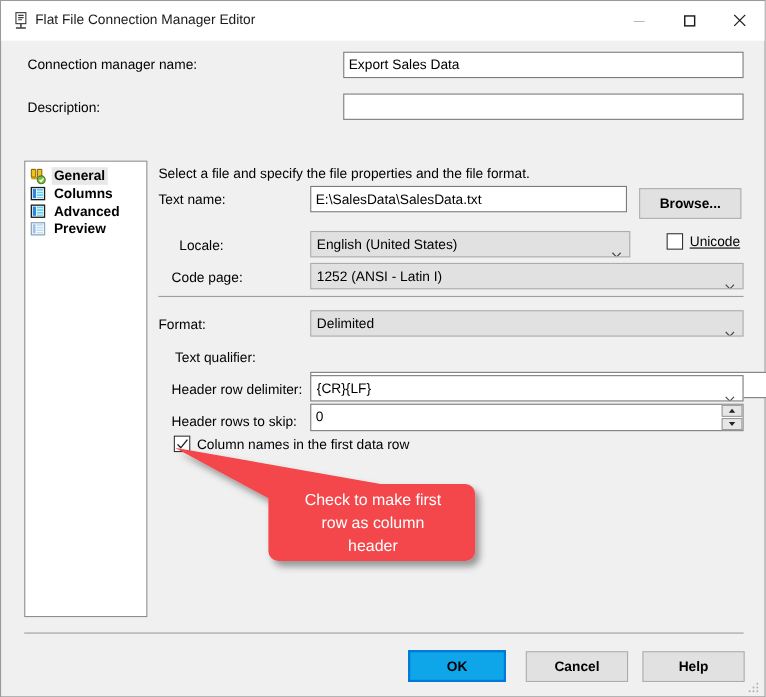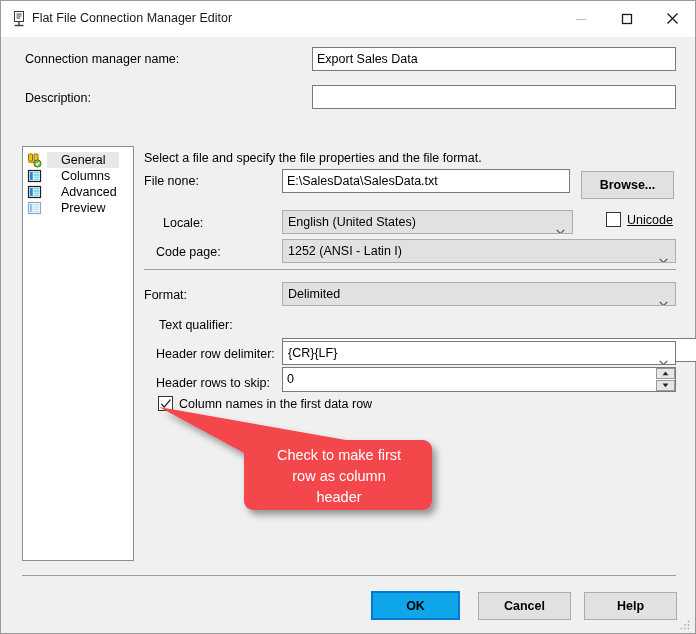--- a/index.html
+++ b/index.html
@@ -106,21 +106,22 @@
     margin: 0;
     padding-left: 24px;
     line-height: 16px;
     font-size: 12.5px;
     white-space: nowrap;
     cursor: default;
   }
   .page-item:first-child { margin-top: 5px; }
   .page-item .pl-label {
     display: inline-block;
-    padding: 0 14px;
+    padding: 0 2px;
+    font-weight: bold;
   }
   .page-item.selected .pl-label {
     background: #e8e8e8;
   }
   .pl-icon {
     position: absolute;
     left: 4px; top: 1px;
     width: 16px; height: 15px;
   }
 
@@ -373,21 +374,21 @@
           <rect x="6.2" y="7.6" width="6" height="1.5" fill="#bcdcf5"></rect>
           <rect x="6.2" y="10" width="6" height="1.2" fill="#bcdcf5"></rect>
         </svg>
       </span>
       <span class="pl-label">Preview</span>
     </div>
   </div>
 
   <span class="form-label" id="txt-intro">Select a file and specify the file properties and the file format.</span>
 
-  <span class="form-label" id="lbl-filename">File none:</span>
+  <span class="form-label" id="lbl-filename">Text name:</span>
   <input class="textbox" id="inp-filename" type="text" value="E:\SalesData\SalesData.txt" style="">
   <button class="btn" id="btn-browse">Browse...</button>
 
   <span class="form-label" id="lbl-locale">Locale:</span>
   <div class="combo" id="cb-locale">
     <span>English (United States)</span>
     <span class="chev">
       <svg width="9" height="6" viewBox="0 0 9 6">
           <path d="M0.7 0.8 L4.5 4.6 L8.3 0.8" fill="none" stroke="#4a4a4a" stroke-width="1.1"></path>
         </svg>

